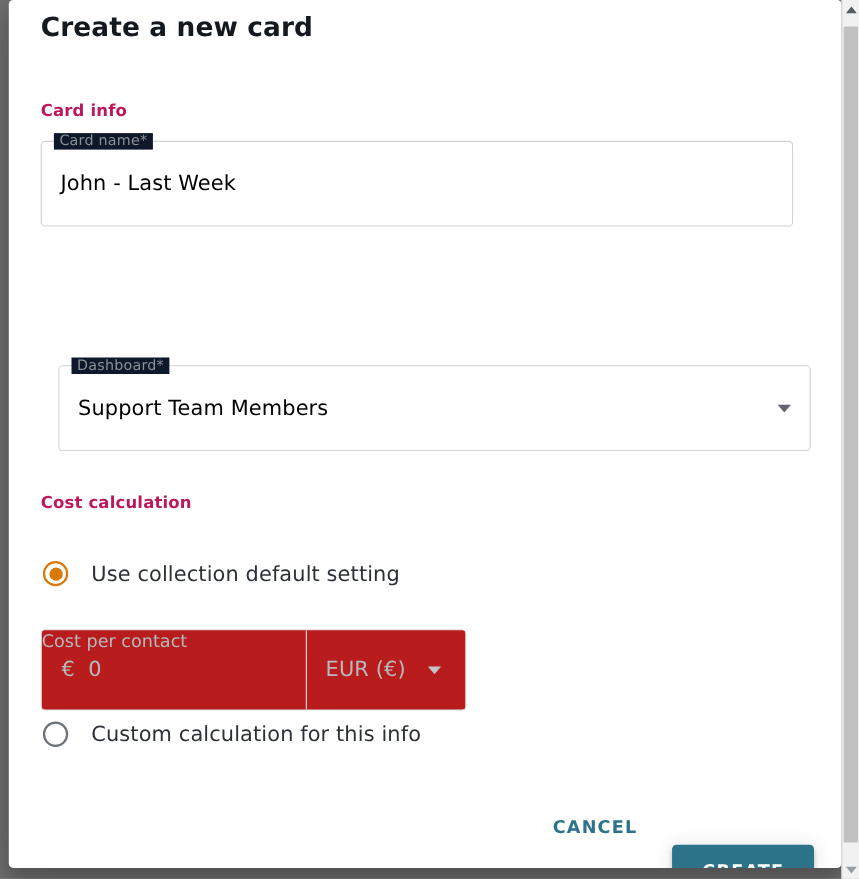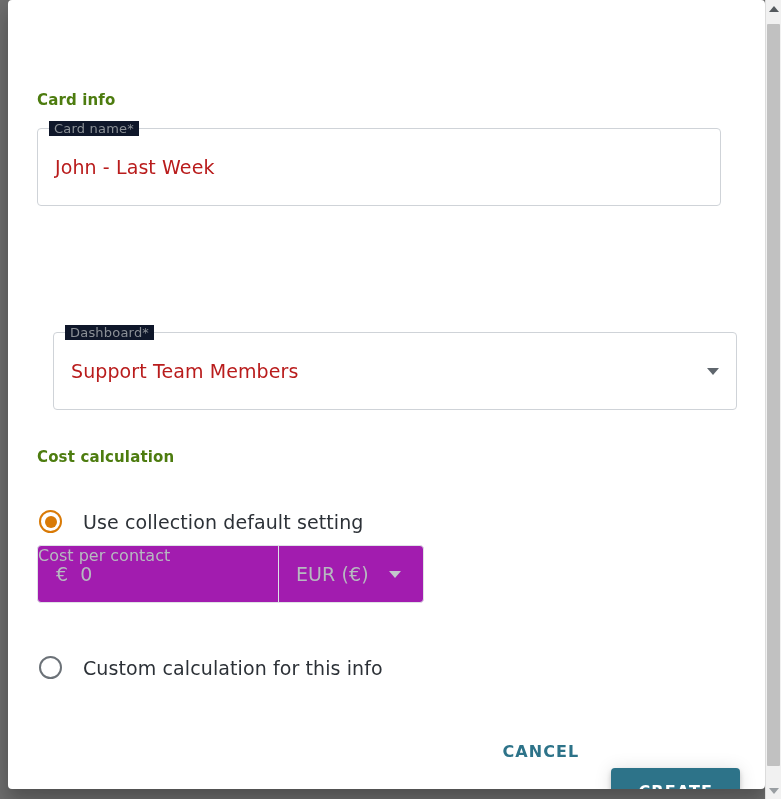--- a/index.html
+++ b/index.html
@@ -58,21 +58,21 @@
 
   .modal-body {
     position: absolute;
     left: 0; top: 60px; right: 0; bottom: 60px;
     padding: 0 29px;
   }
 
   .section-head {
     font-size: 15px;
     font-weight: bold;
-    color: #4d7c0f;
+    color: #be185d;
     letter-spacing: .15px;
   }
   .sec-card-info { position: absolute; left: 29px; top: 31px; }
   .sec-cost      { position: absolute; left: 29px; top: 388px; }
 
   
   .field {
     position: absolute;
     border: 1px solid #cfd3d8;
     border-radius: 4px;
@@ -87,21 +87,21 @@
     color: #8b9096;
     letter-spacing: .2px;
     white-space: nowrap;
   }
   .field .legend .star { color: #8b9096; }
   .field .value {
     position: absolute;
     left: 17px; top: 50%;
     transform: translateY(-50%);
     font-size: 19px;
-    color: #b91c1c;
+    color: #000000;
     letter-spacing: .1px;
   }
   .field .value.muted { color: #a9adb2; }
   .caret {
     position: absolute;
     right: 17px; top: 50%;
     margin-top: -3px;
     width: 0; height: 0;
     border-left: 6px solid transparent;
     border-right: 6px solid transparent;
@@ -139,25 +139,25 @@
   }
   .radio-label {
     font-size: 19px;
     color: #2c3137;
     letter-spacing: .1px;
   }
 
   
   #field-cost {
     position: absolute;
-    left: 29px; top: 485px;
-    width: 387px; height: 58px;
+    left: 29px; top: 512px;
+    width: 387px; height: 74px;
     border: 1px solid #dfe2e6;
     border-radius: 4px;
-    background: #a21caf;
+    background: #b91c1c;
   }
   #field-cost .legend { color: #b6babf; }
   .cost-divider {
     position: absolute;
     left: 240px; top: 0; bottom: 0;
     width: 1px; background: #dfe2e6;
   }
   .cost-amount {
     position: absolute;
     left: 18px; top: 50%;
@@ -251,20 +251,21 @@
 
 <div class="page-backdrop"></div>
 
 <div class="bg-banner">
   <span class="info-ico">i</span>
   <span class="banner-txt">We have a new view for i</span>
 </div>
 
 <div class="modal">
 
+  <div class="modal-title">Create a new card</div>
 
   <div class="modal-body">
 
     <div class="section-head sec-card-info">Card info</div>
 
     <div class="field" id="field-card-name">
       <span class="legend"><span>Card name</span><span class="star">*</span></span>
       <span class="value">John - Last Week</span>
     </div>
 

